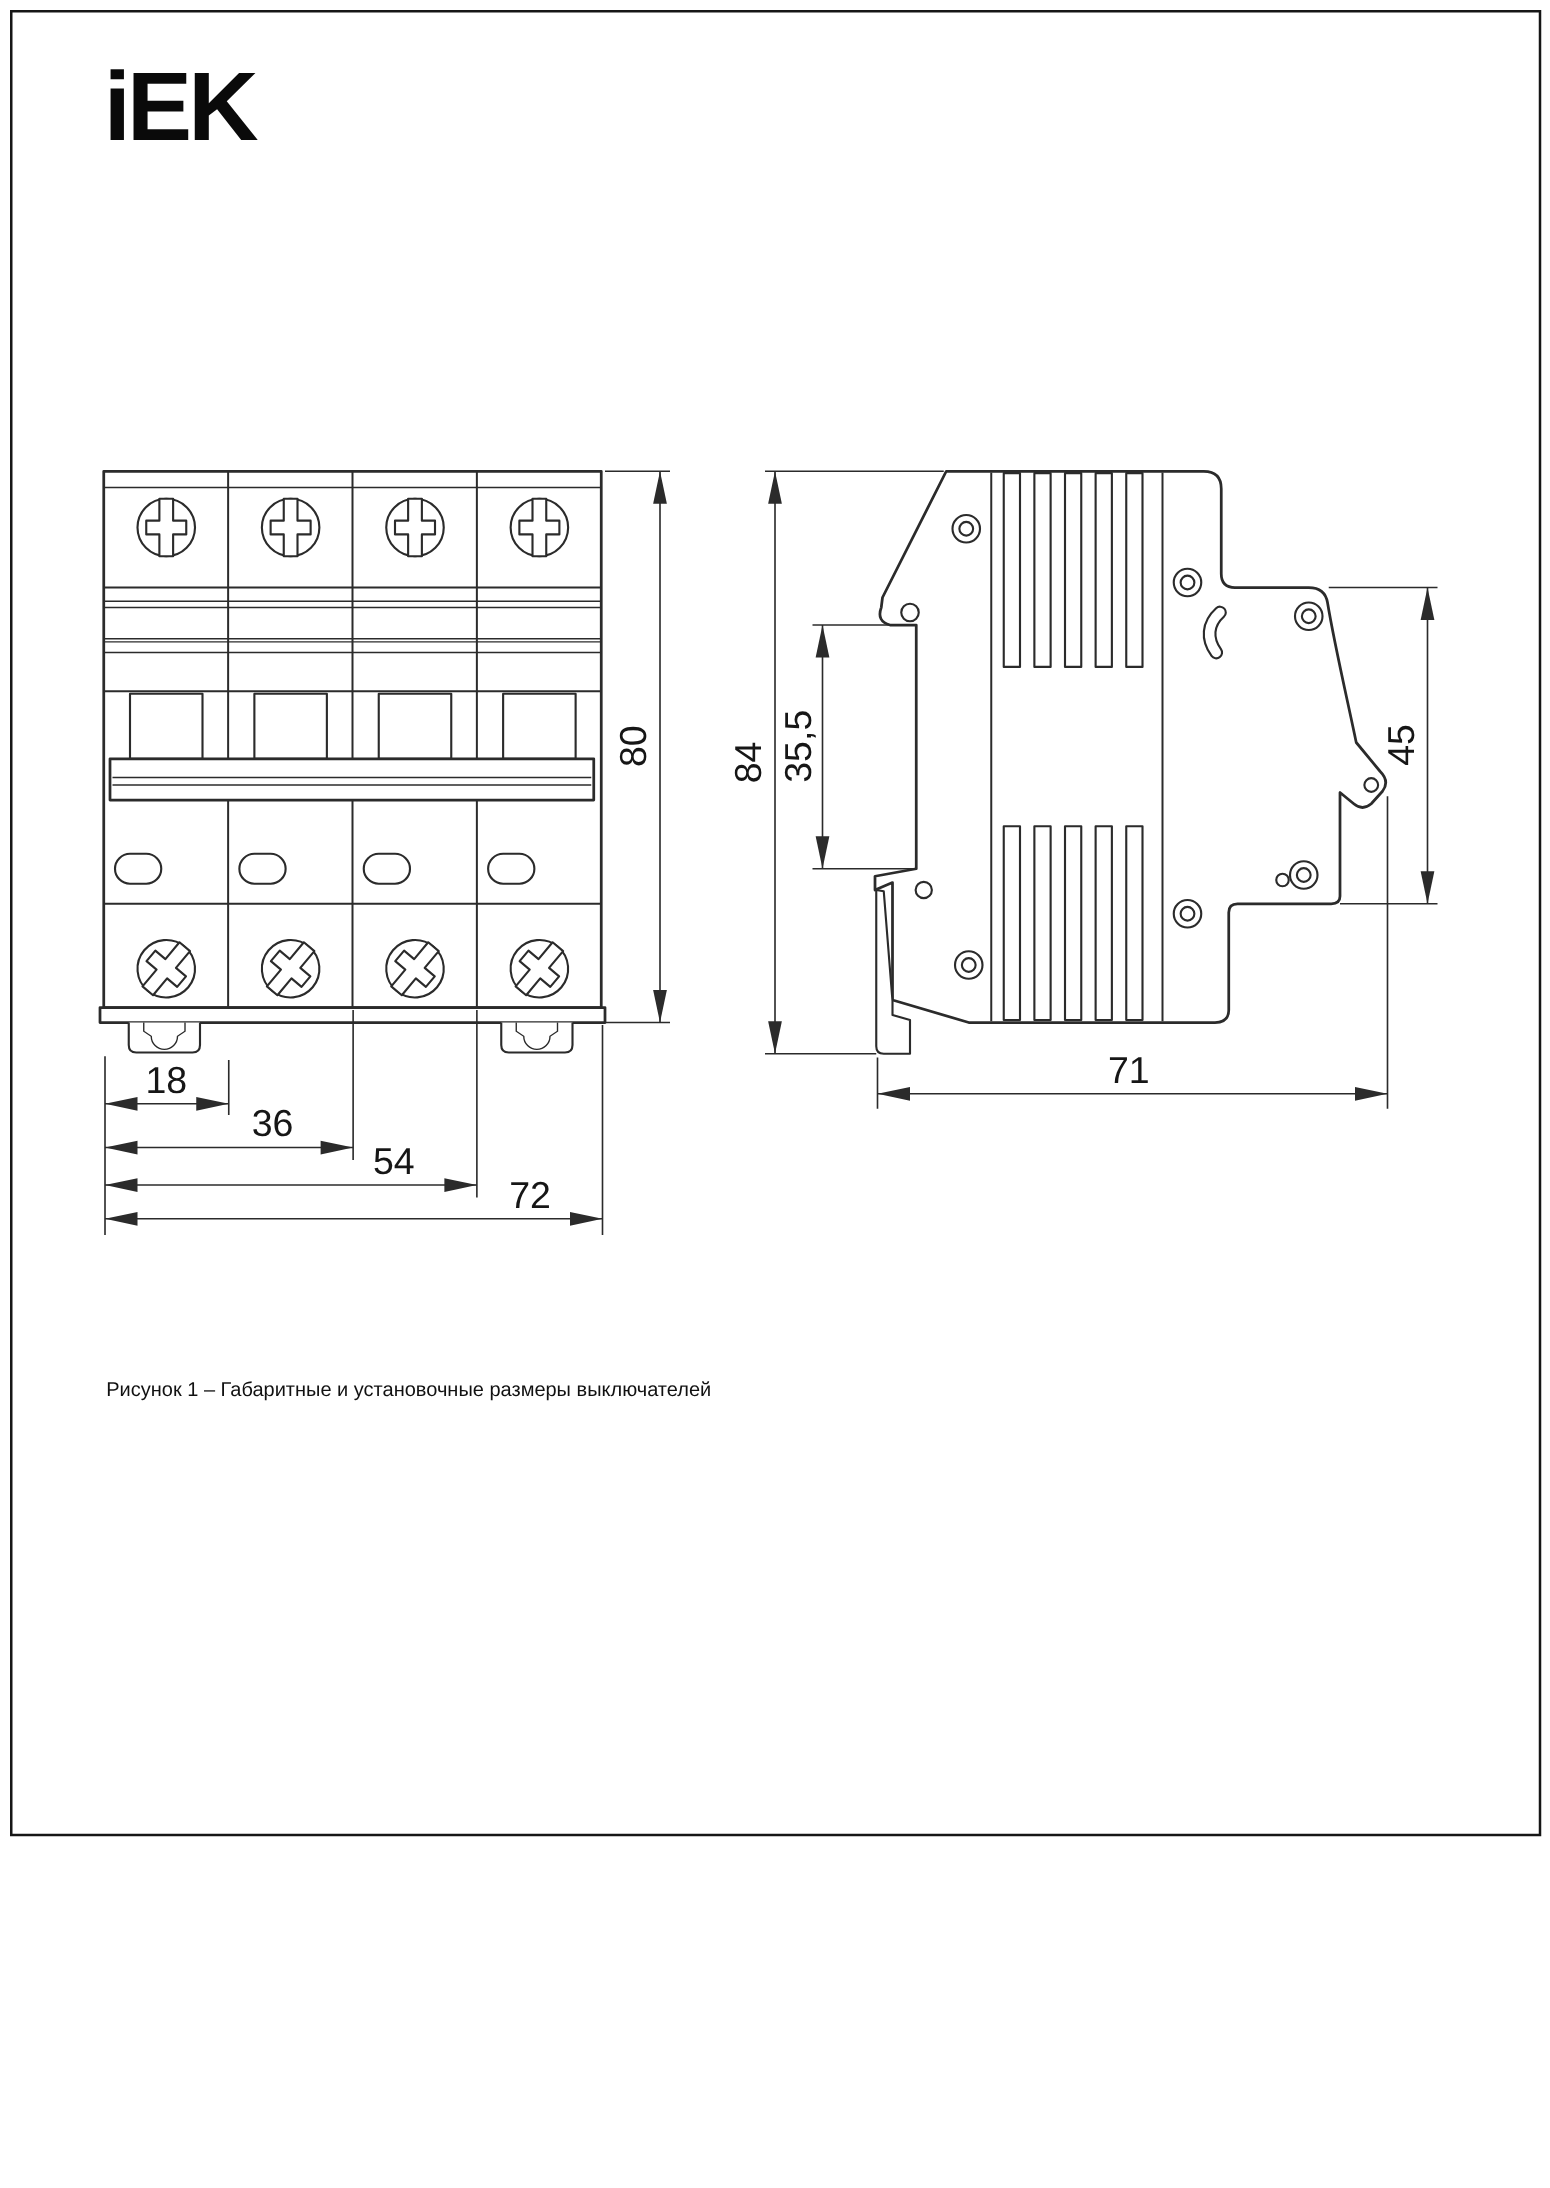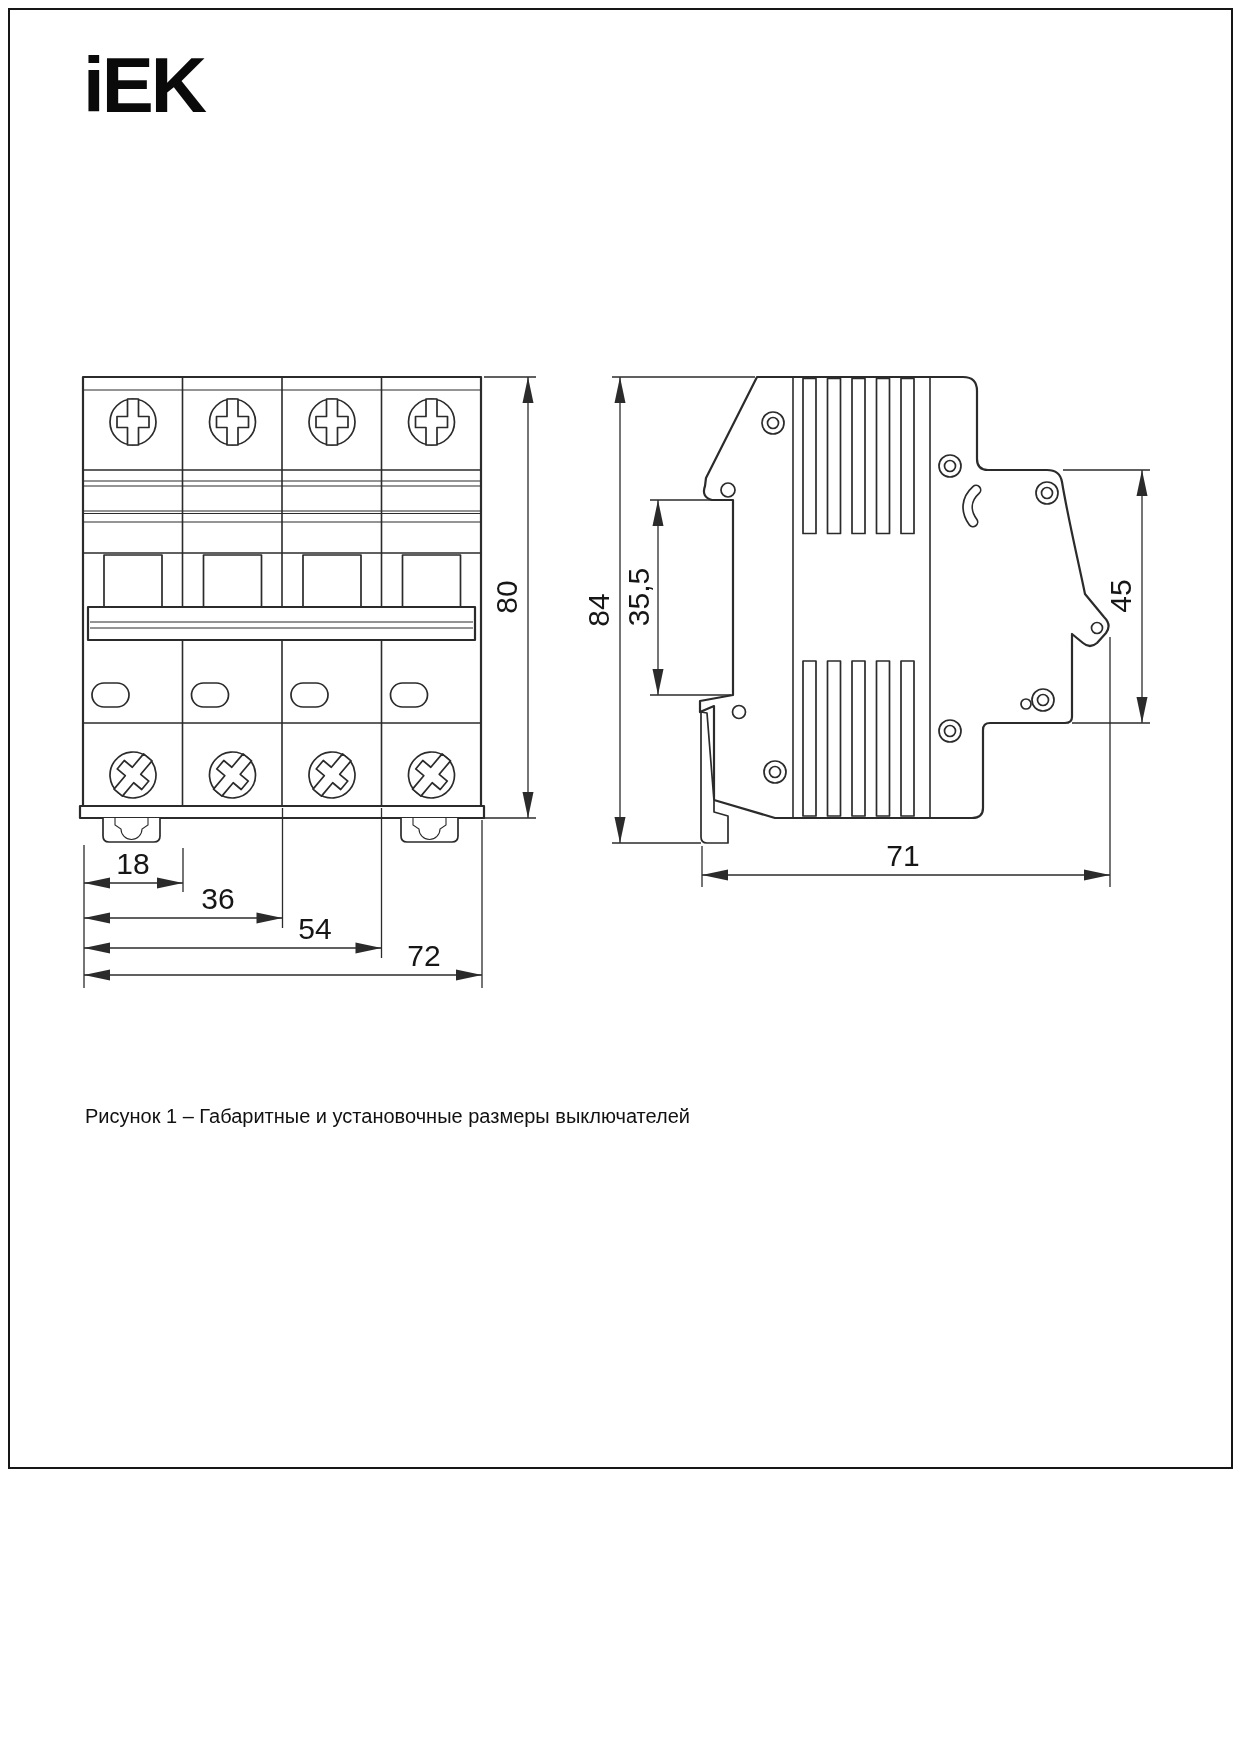--- a/index.html
+++ b/index.html
@@ -3,21 +3,21 @@
 <meta charset="utf-8">
 <style>
   html,body{margin:0;padding:0;background:#ffffff;}
   .page{position:relative;width:1240px;height:1474px;background:#fff;overflow:hidden;
         font-family:"Liberation Sans", sans-serif;color:#1c1c1c;}
   .frame{position:absolute;left:8px;top:8px;right:7px;bottom:5px;border:2px solid #161616;}
   .logo{position:absolute;left:83px;top:50px;}
   .logo text{font-family:"Liberation Sans", sans-serif;font-weight:bold;letter-spacing:-3px;}
   .drawing{position:absolute;left:0;top:0;}
   .caption{position:absolute;left:85px;top:1103px;width:900px;
-           font-size:20px;line-height:1.3;color:#111;}
+           font-size:16px;line-height:1.3;color:#111;}
   
   .o2   {stroke:#2b2b2b;stroke-width:2.2;fill:#fff;stroke-linejoin:round;}
   .o15  {stroke:#2b2b2b;stroke-width:1.7;fill:#fff;stroke-linejoin:round;}
   .ln   {stroke:#2b2b2b;stroke-width:1.6;fill:none;}
   .lnthin{stroke:#2b2b2b;stroke-width:1.1;fill:none;}
   .dim  {stroke:#2b2b2b;stroke-width:1.3;fill:none;}
   .arr  {fill:#2b2b2b;stroke:none;}
   .dimtext{font-family:"Liberation Sans", sans-serif;font-size:30px;fill:#161616;}
 </style>
 </head>

